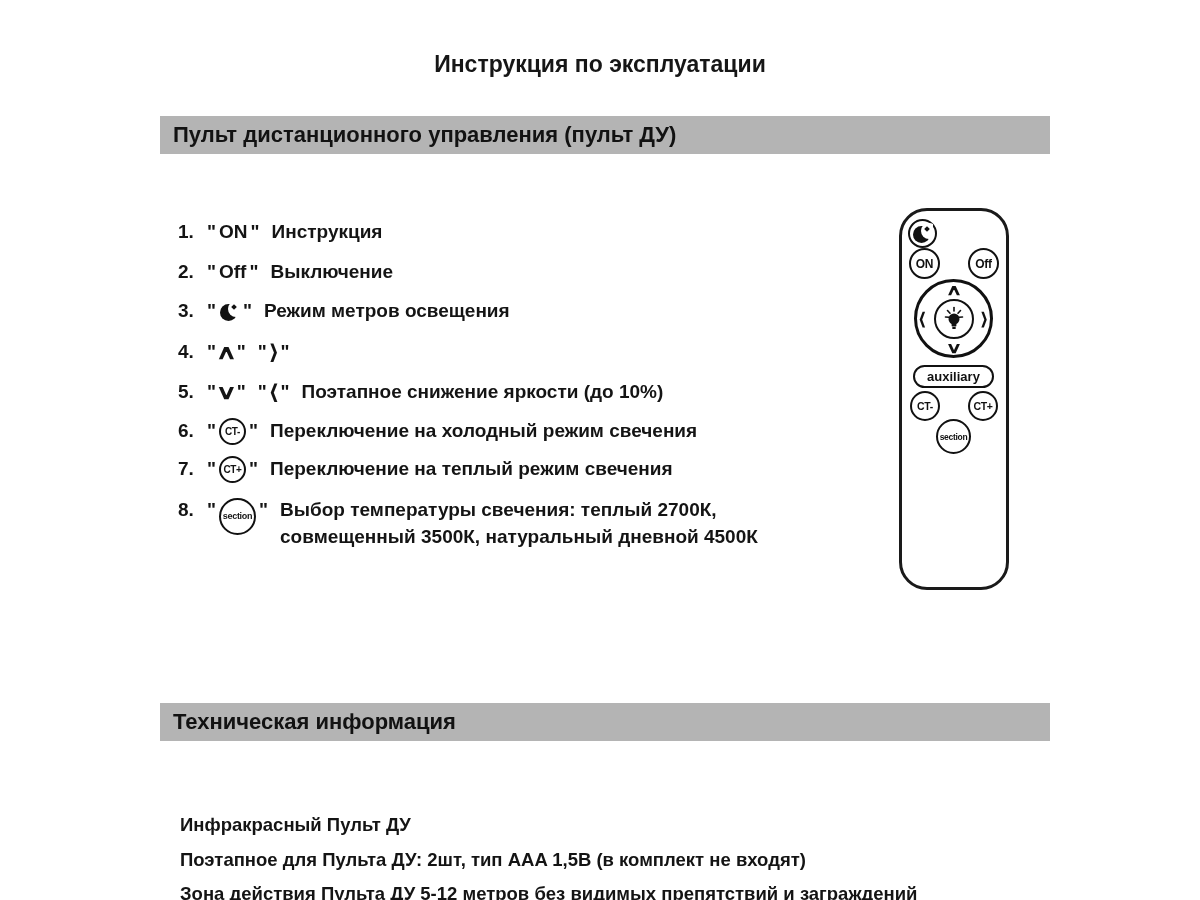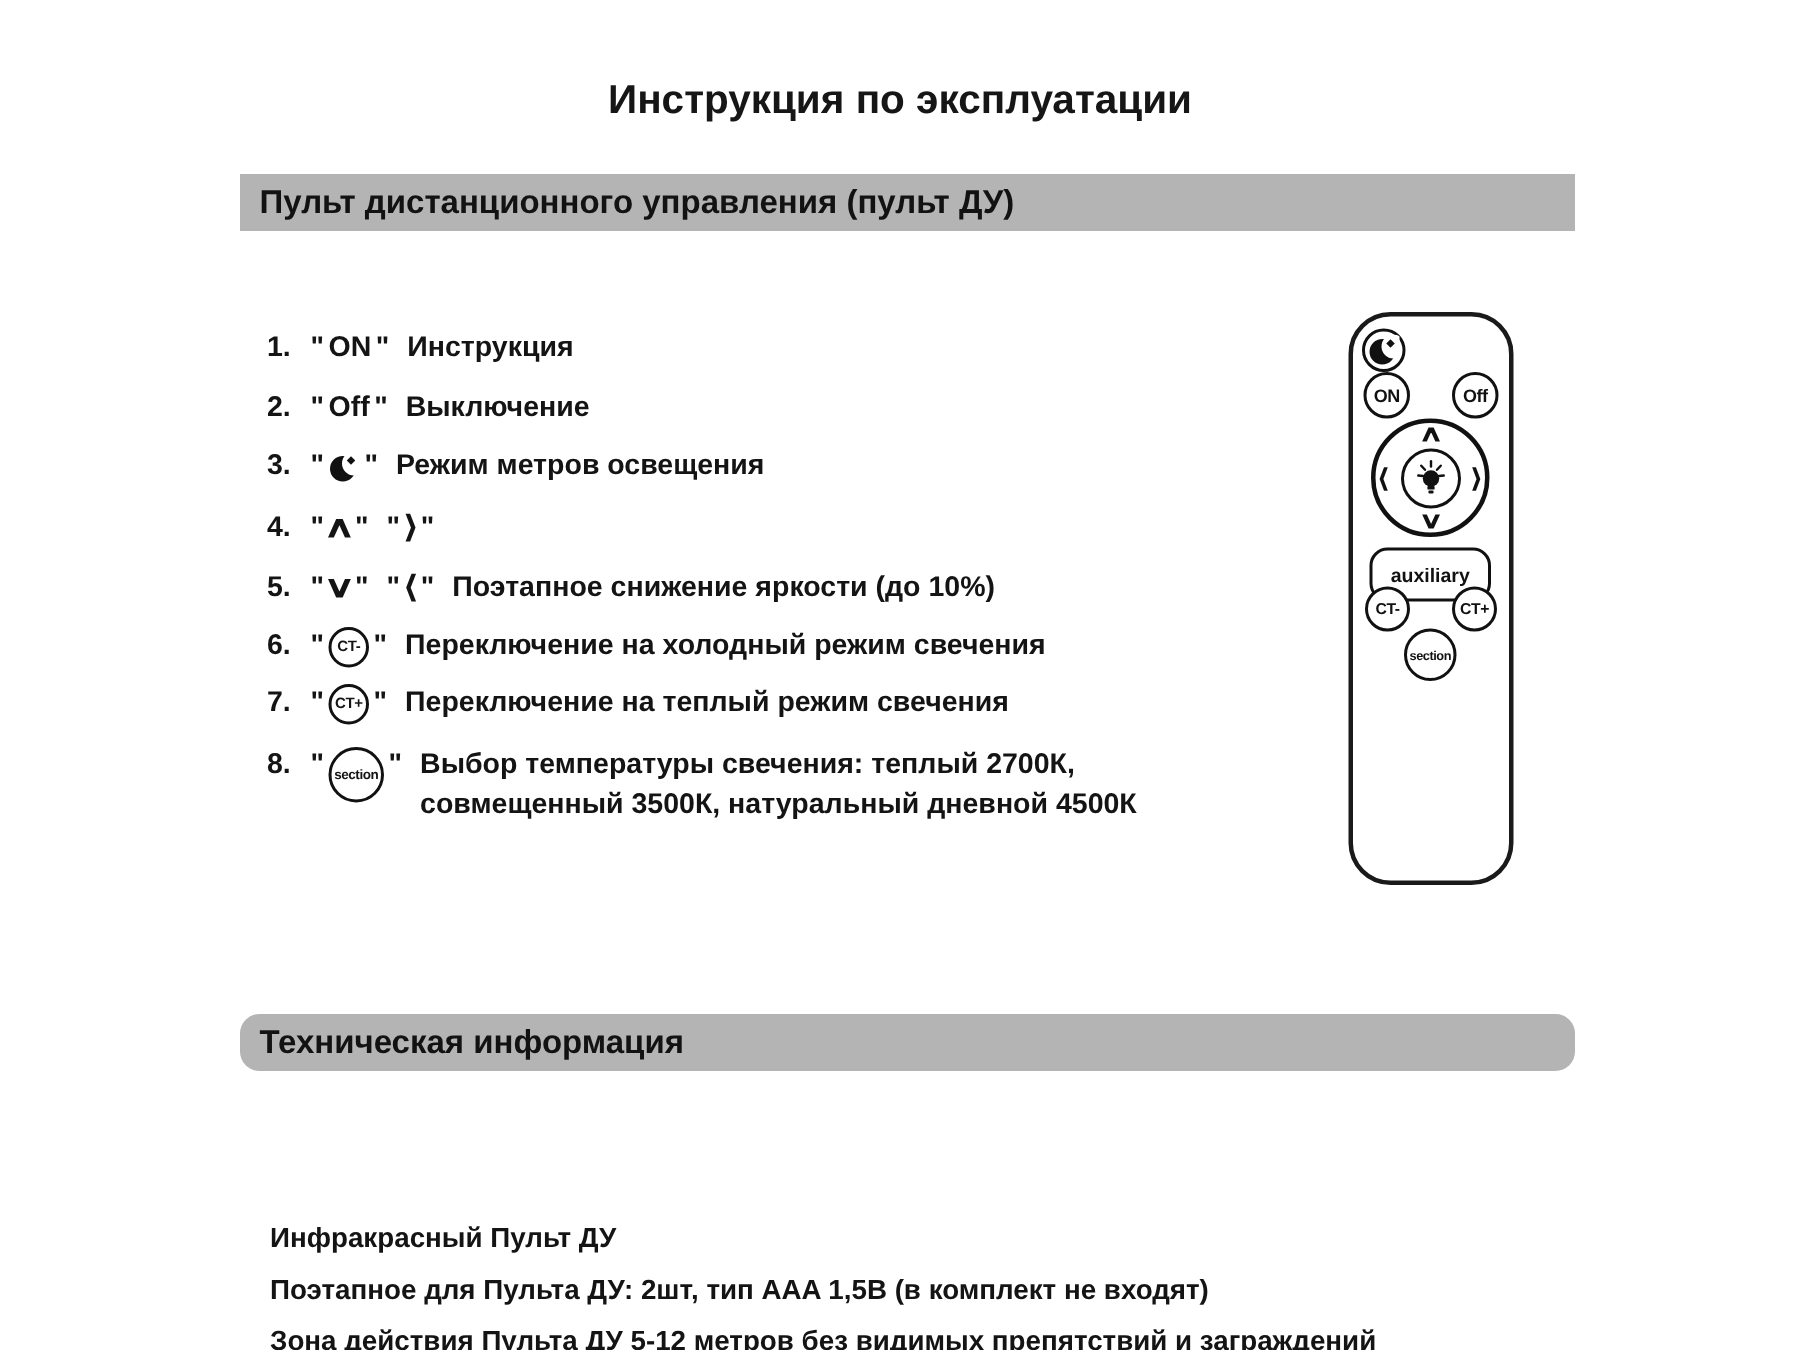--- a/index.html
+++ b/index.html
@@ -7,30 +7,30 @@
   body {
     background:#ffffff;
     font-family:"Liberation Sans", sans-serif;
     color:#111111;
     font-weight:bold;
   }
   .page { position:relative; width:1200px; height:900px; background:#ffffff; overflow:hidden; }
 
   .title {
     position:absolute; top:51px; left:0; width:100%;
-    text-align:center; font-size:27px; font-weight:bold; color:#161616;
+    text-align:center; font-size:23px; font-weight:bold; color:#161616;
   }
 
   .bar {
     position:absolute; left:160px; width:890px; height:38px;
     background:#b4b4b4; display:flex; align-items:center;
     padding-left:13px; font-size:22px; font-weight:bold; color:#121212;
   }
   .bar1 { top:116px; }
-  .bar2 { top:676px;border-radius:13px; }
+  .bar2 { top:703px; }
 
   
   .row {
     position:absolute; left:178px; display:flex; align-items:center;
     height:28px; font-size:19px; font-weight:bold; white-space:nowrap; color:#141414;
   }
   .row.two-line { height:auto; align-items:flex-start; line-height:27px; }
   .num { width:26px; flex:0 0 auto; }
   .q { margin:0 3px; }
   .gap { width:6px; flex:0 0 auto; }
@@ -72,21 +72,21 @@
   .nav-pad    { position:absolute; left:12px; top:68px; width:79px; height:79px;
                 border:3px solid #111; border-radius:50%; background:#fff; }
   .bulb-circle{ position:absolute; left:50%; top:50%; transform:translate(-50%,-50%);
                 width:40px; height:40px; border:2.5px solid #111; border-radius:50%;
                 background:#fff; display:flex; align-items:center; justify-content:center; }
   .nav-arrow  { position:absolute; font-weight:bold; line-height:1; color:#111; }
   .nav-up     { left:50%; top:0px;    transform:translateX(-50%) scaleX(1.5); font-size:15px; }
   .nav-down   { left:50%; bottom:0px; transform:translateX(-50%) scaleX(1.5); font-size:15px; }
   .nav-left   { left:2px;  top:50%;   transform:translateY(-50%) scaleX(1.2); font-size:17px; }
   .nav-right  { right:2px; top:50%;   transform:translateY(-50%) scaleX(1.2); font-size:17px; }
-  .aux-btn    { position:absolute; left:11px; top:154px; width:81px; height:36px;
+  .aux-btn    { position:absolute; left:11px; top:154px; width:81px; height:23px;
                 border:2px solid #111; border-radius:12px; background:#fff;
                 display:flex; align-items:center; justify-content:center; font-size:13px; font-weight:bold; }
   .ctm-btn    { left:8px;  top:180px; width:30px; height:30px; font-size:10.5px; }
   .ctp-btn    { left:66px; top:180px; width:30px; height:30px; font-size:10.5px; }
   .sec-btn    { left:34px; top:208px; width:35px; height:35px; font-size:8.5px; }
 
   
   .tech-line {
     position:absolute; left:180px; font-size:18.5px; font-weight:bold;
     white-space:nowrap; color:#141414;margin-top:48px;

